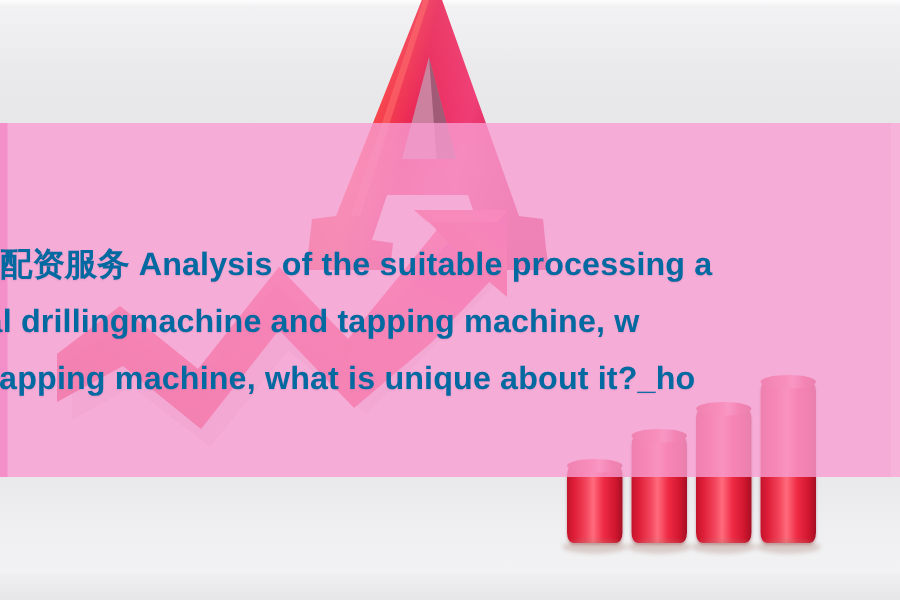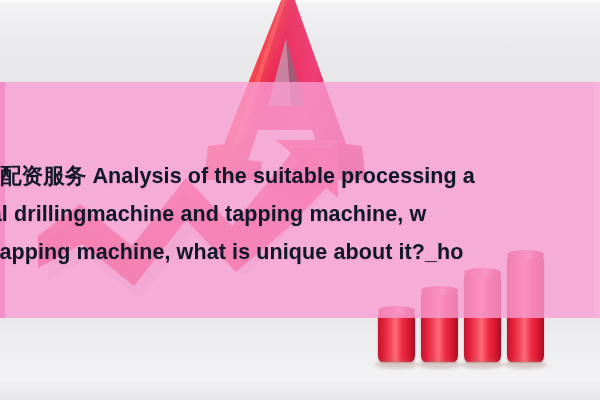--- a/index.html
+++ b/index.html
@@ -128,21 +128,21 @@
 
   
   .caption {
     position: absolute;
     left: 0; top: 163px;
     width: 600px;
     height: 120px;
   }
   .cap-line {
     position: absolute;
-    color: #0f172a;
+    color: #0369a1;
     font-weight: bold;
     font-size: 21.5px;
     line-height: 26px;
     white-space: nowrap;
     letter-spacing: .1px;
     text-shadow: 0 1px 1px rgba(190,90,140,.22);
   }
   .cap-line.l1 { left: 0px;    top: 0px;  }
   .cap-line.l2 { left: -44px;  top: 38px; }
   .cap-line.l3 { left: -20px;  top: 76px; }

